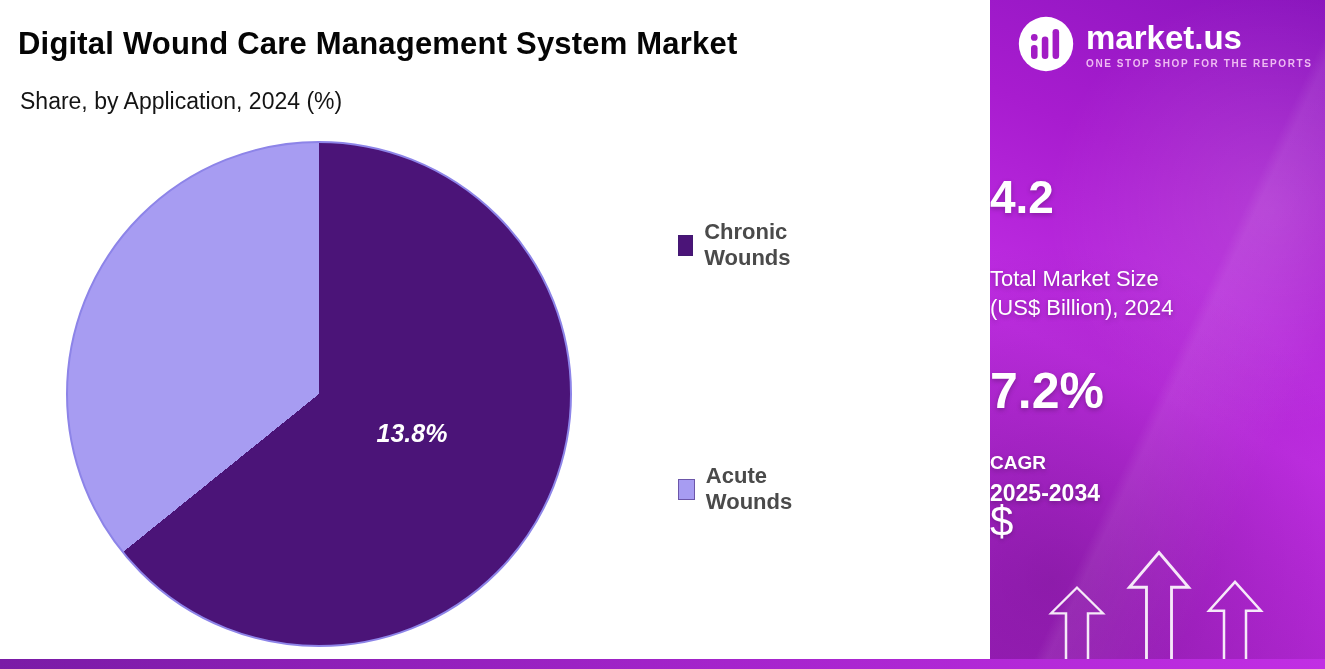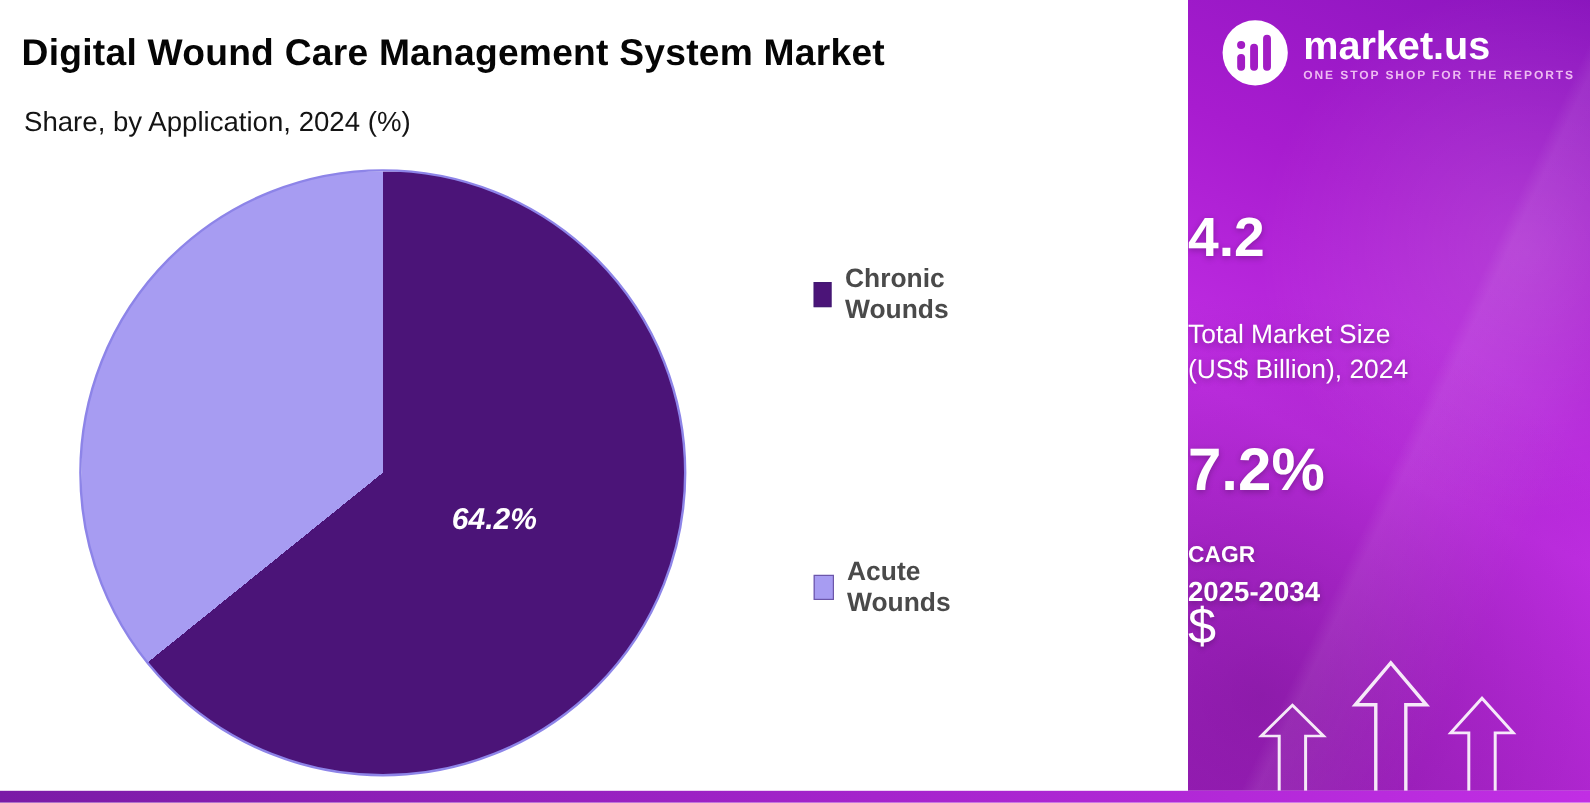--- a/index.html
+++ b/index.html
@@ -81,21 +81,21 @@
 <body>
 
 <div class="page">
 
   <div class="main">
     <h1 class="chart-title">Digital Wound Care Management System Market</h1>
     <div class="chart-subtitle">Share, by Application, 2024 (%)</div>
 
     <div class="pie-wrap">
       <div class="pie" id="pie" style="background: conic-gradient(rgb(75, 20, 120) 0deg, rgb(75, 20, 120) 231.12deg, rgb(167, 156, 242) 231.12deg, rgb(167, 156, 242) 360deg); border-color: rgb(141, 132, 232);"></div>
-      <div class="pie-label">64.2%</div>
+      <div class="pie-label">13.8%</div>
     </div>
 
     <div class="legend-item first">
       <span class="legend-swatch" style="background: rgb(75, 20, 120);"></span>
       <span class="legend-label">Chronic Wounds</span>
     </div>
     <div class="legend-item second">
       <span class="legend-swatch" style="background: rgb(167, 156, 242);"></span>
       <span class="legend-label">Acute Wounds</span>
     </div>

